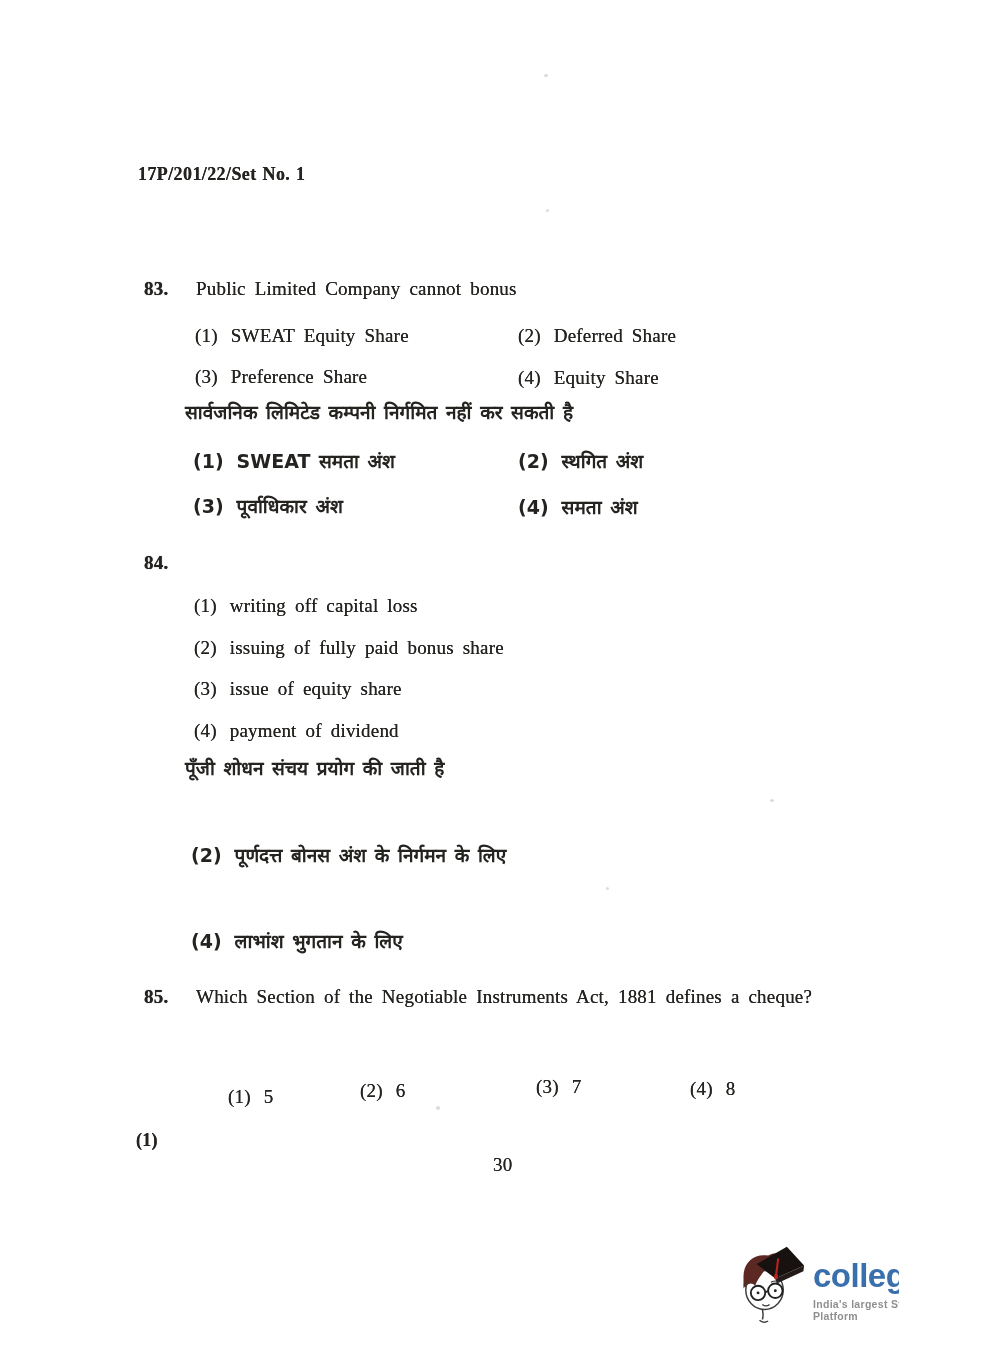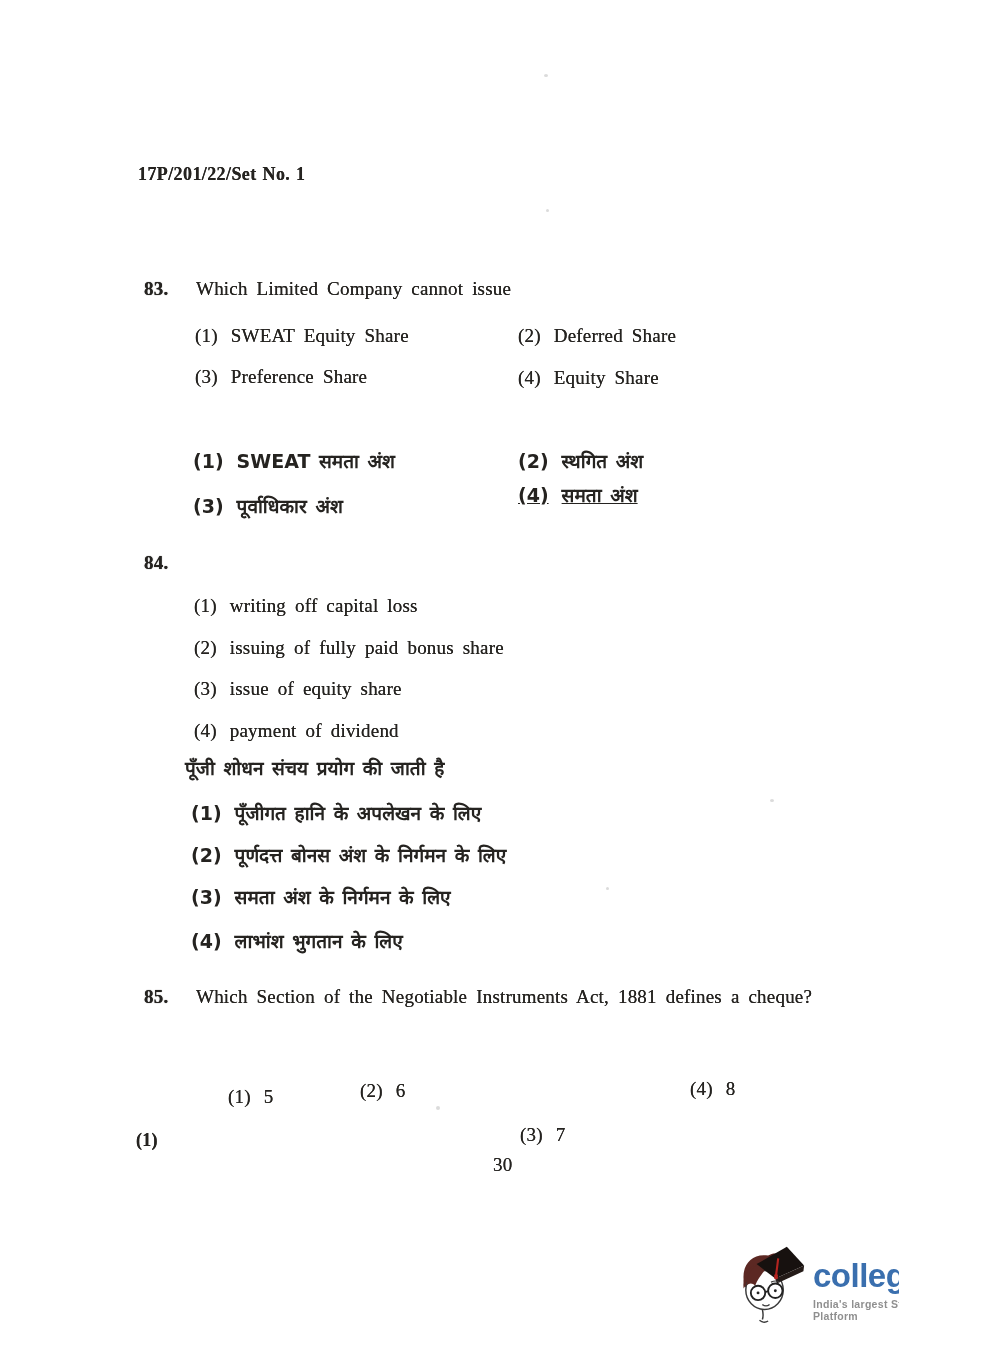--- a/index.html
+++ b/index.html
@@ -99,90 +99,85 @@
   }
 </style>
 </head>
 <body>
 
 <div class="page">
 
   <div class="line en header-code" style="left:138px; top:164px;">17P/201/22/Set No. 1</div>
 
   <div class="line en qnum" style="left:144px; top:278px;">83.</div>
-  <div class="line en" style="left:196px; top:278px;">Which Limited Company cannot issue</div>
+  <div class="line en" style="left:196px; top:278px;">Public Limited Company cannot bonus</div>
 
   <div class="line en opt" style="left:195px; top:325px;">
     <span class="lbl">(1)</span><span>SWEAT Equity Share</span>
   </div>
   <div class="line en opt" style="left:518px; top:325px;">
     <span class="lbl">(2)</span><span>Deferred Share</span>
   </div>
   <div class="line en opt" style="left:195px; top:366px;">
     <span class="lbl">(3)</span><span>Preference Share</span>
   </div>
   <div class="line en opt" style="left:518px; top:367px;">
     <span class="lbl">(4)</span><span>Equity Share</span>
   </div>
 
+  <div class="line hi" style="left:185px; top:399px;">सार्वजनिक लिमिटेड कम्पनी निर्गमित नहीं कर सकती है</div>
 
   <div class="line hi opt" style="left:193px; top:448px;">
     <span class="lbl">(1)</span><span>SWEAT समता अंश</span>
   </div>
   <div class="line hi opt" style="left:518px; top:448px;">
     <span class="lbl">(2)</span><span>स्थगित अंश</span>
   </div>
   <div class="line hi opt" style="left:193px; top:493px;">
     <span class="lbl">(3)</span><span>पूर्वाधिकार अंश</span>
   </div>
-  <div class="line hi opt" style="left:518px; top:482px;text-decoration:underline;">
+  <div class="line hi opt" style="left:518px; top:494px;">
     <span class="lbl">(4)</span><span>समता अंश</span>
   </div>
 
   <div class="line en qnum" style="left:144px; top:552px;">84.</div>
 
   <div class="line en opt" style="left:194px; top:595px;">
     <span class="lbl">(1)</span><span>writing off capital loss</span>
   </div>
   <div class="line en opt" style="left:194px; top:637px;">
     <span class="lbl">(2)</span><span>issuing of fully paid bonus share</span>
   </div>
   <div class="line en opt" style="left:194px; top:678px;">
     <span class="lbl">(3)</span><span>issue of equity share</span>
   </div>
   <div class="line en opt" style="left:194px; top:720px;text-align:right;">
     <span class="lbl">(4)</span><span>payment of dividend</span>
   </div>
 
   <div class="line hi" style="left:185px; top:755px;">पूँजी शोधन संचय प्रयोग की जाती है</div>
 
-  <div class="line hi opt" style="left:191px; top:800px;">
-    <span class="lbl">(1)</span><span>पूँजीगत हानि के अपलेखन के लिए</span>
-  </div>
   <div class="line hi opt" style="left:191px; top:842px;">
     <span class="lbl">(2)</span><span>पूर्णदत्त बोनस अंश के निर्गमन के लिए</span>
   </div>
-  <div class="line hi opt" style="left:191px; top:884px;">
-    <span class="lbl">(3)</span><span>समता अंश के निर्गमन के लिए</span>
-  </div>
   <div class="line hi opt" style="left:191px; top:928px;">
     <span class="lbl">(4)</span><span>लाभांश भुगतान के लिए</span>
   </div>
 
   <div class="line en qnum" style="left:144px; top:986px;">85.</div>
   <div class="line en" style="left:196px; top:986px;">Which Section of the Negotiable Instruments Act, 1881 defines a cheque?</div>
 
 
   <div class="line en opt" style="left:198px; top:1086px;margin-left:30px;">
     <span class="lbl">(1)</span><span>5</span>
   </div>
   <div class="line en opt" style="left:360px; top:1080px;">
     <span class="lbl">(2)</span><span>6</span>
   </div>
-  <div class="line en opt" style="left:520px; top:1076px;margin-top:48px;">
+  <div class="line en opt" style="left:536px; top:1076px;">
     <span class="lbl">(3)</span><span>7</span>
   </div>
   <div class="line en opt" style="left:690px; top:1078px;">
     <span class="lbl">(4)</span><span>8</span>
   </div>
 
   <div class="line en page-num" style="left:493px; top:1114px;">30</div>
   <div class="line en footer-series" style="left:136px; top:1130px;">(1)</div>
 
   <div class="speck" style="left:544px; top:74px;  width:4px; height:3px;"></div>

